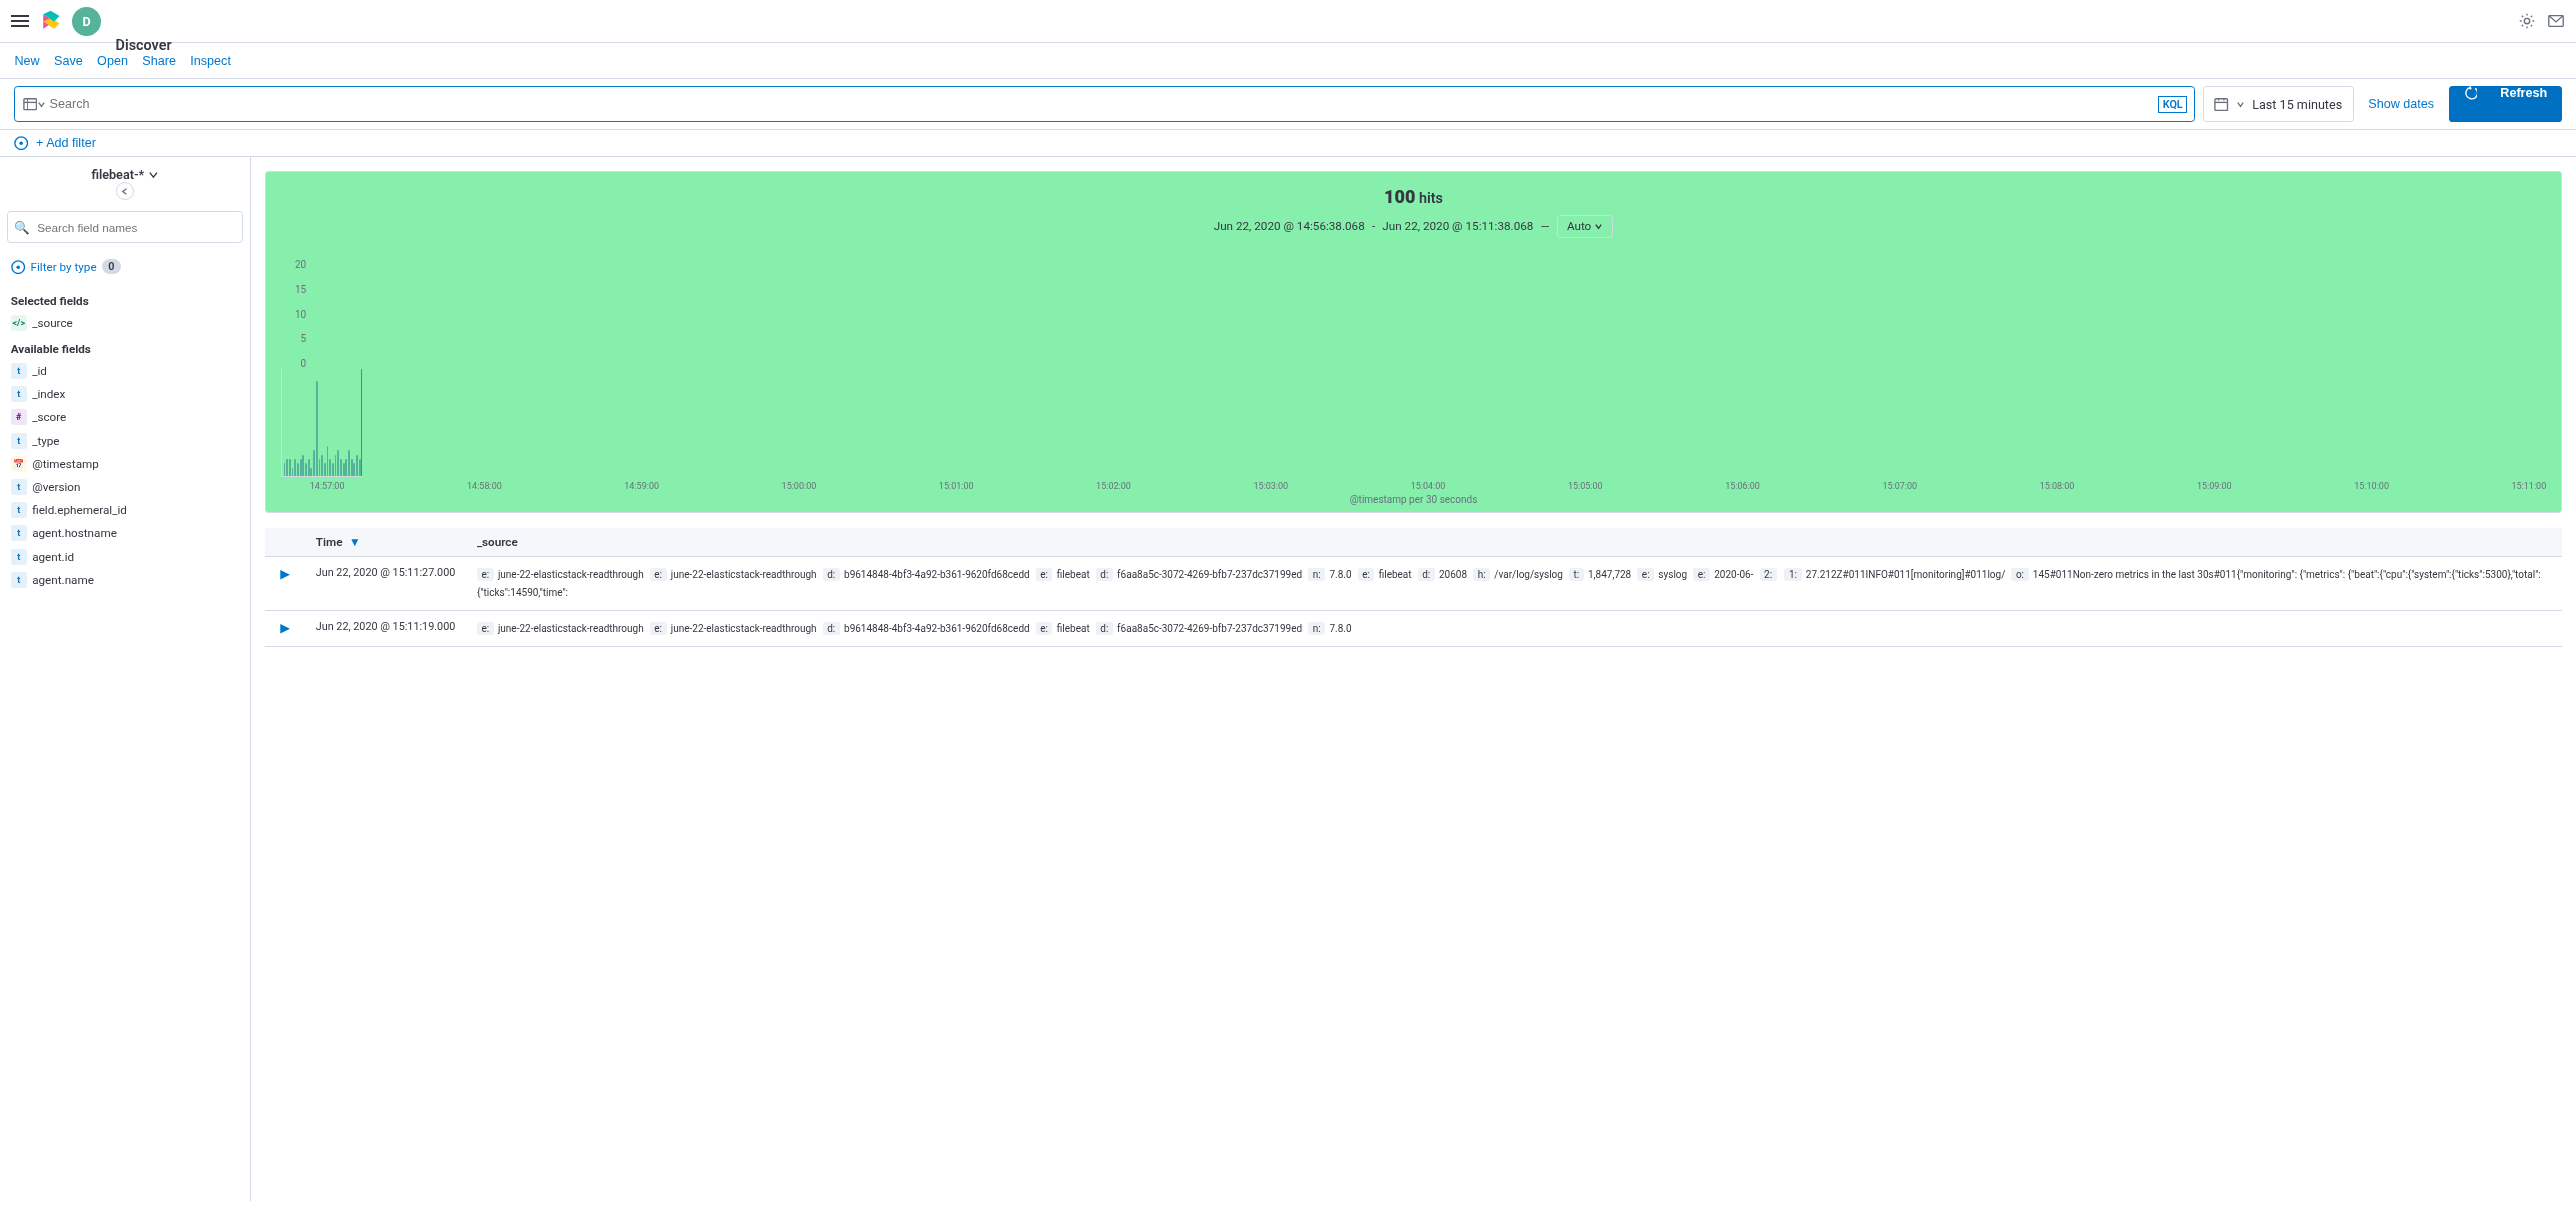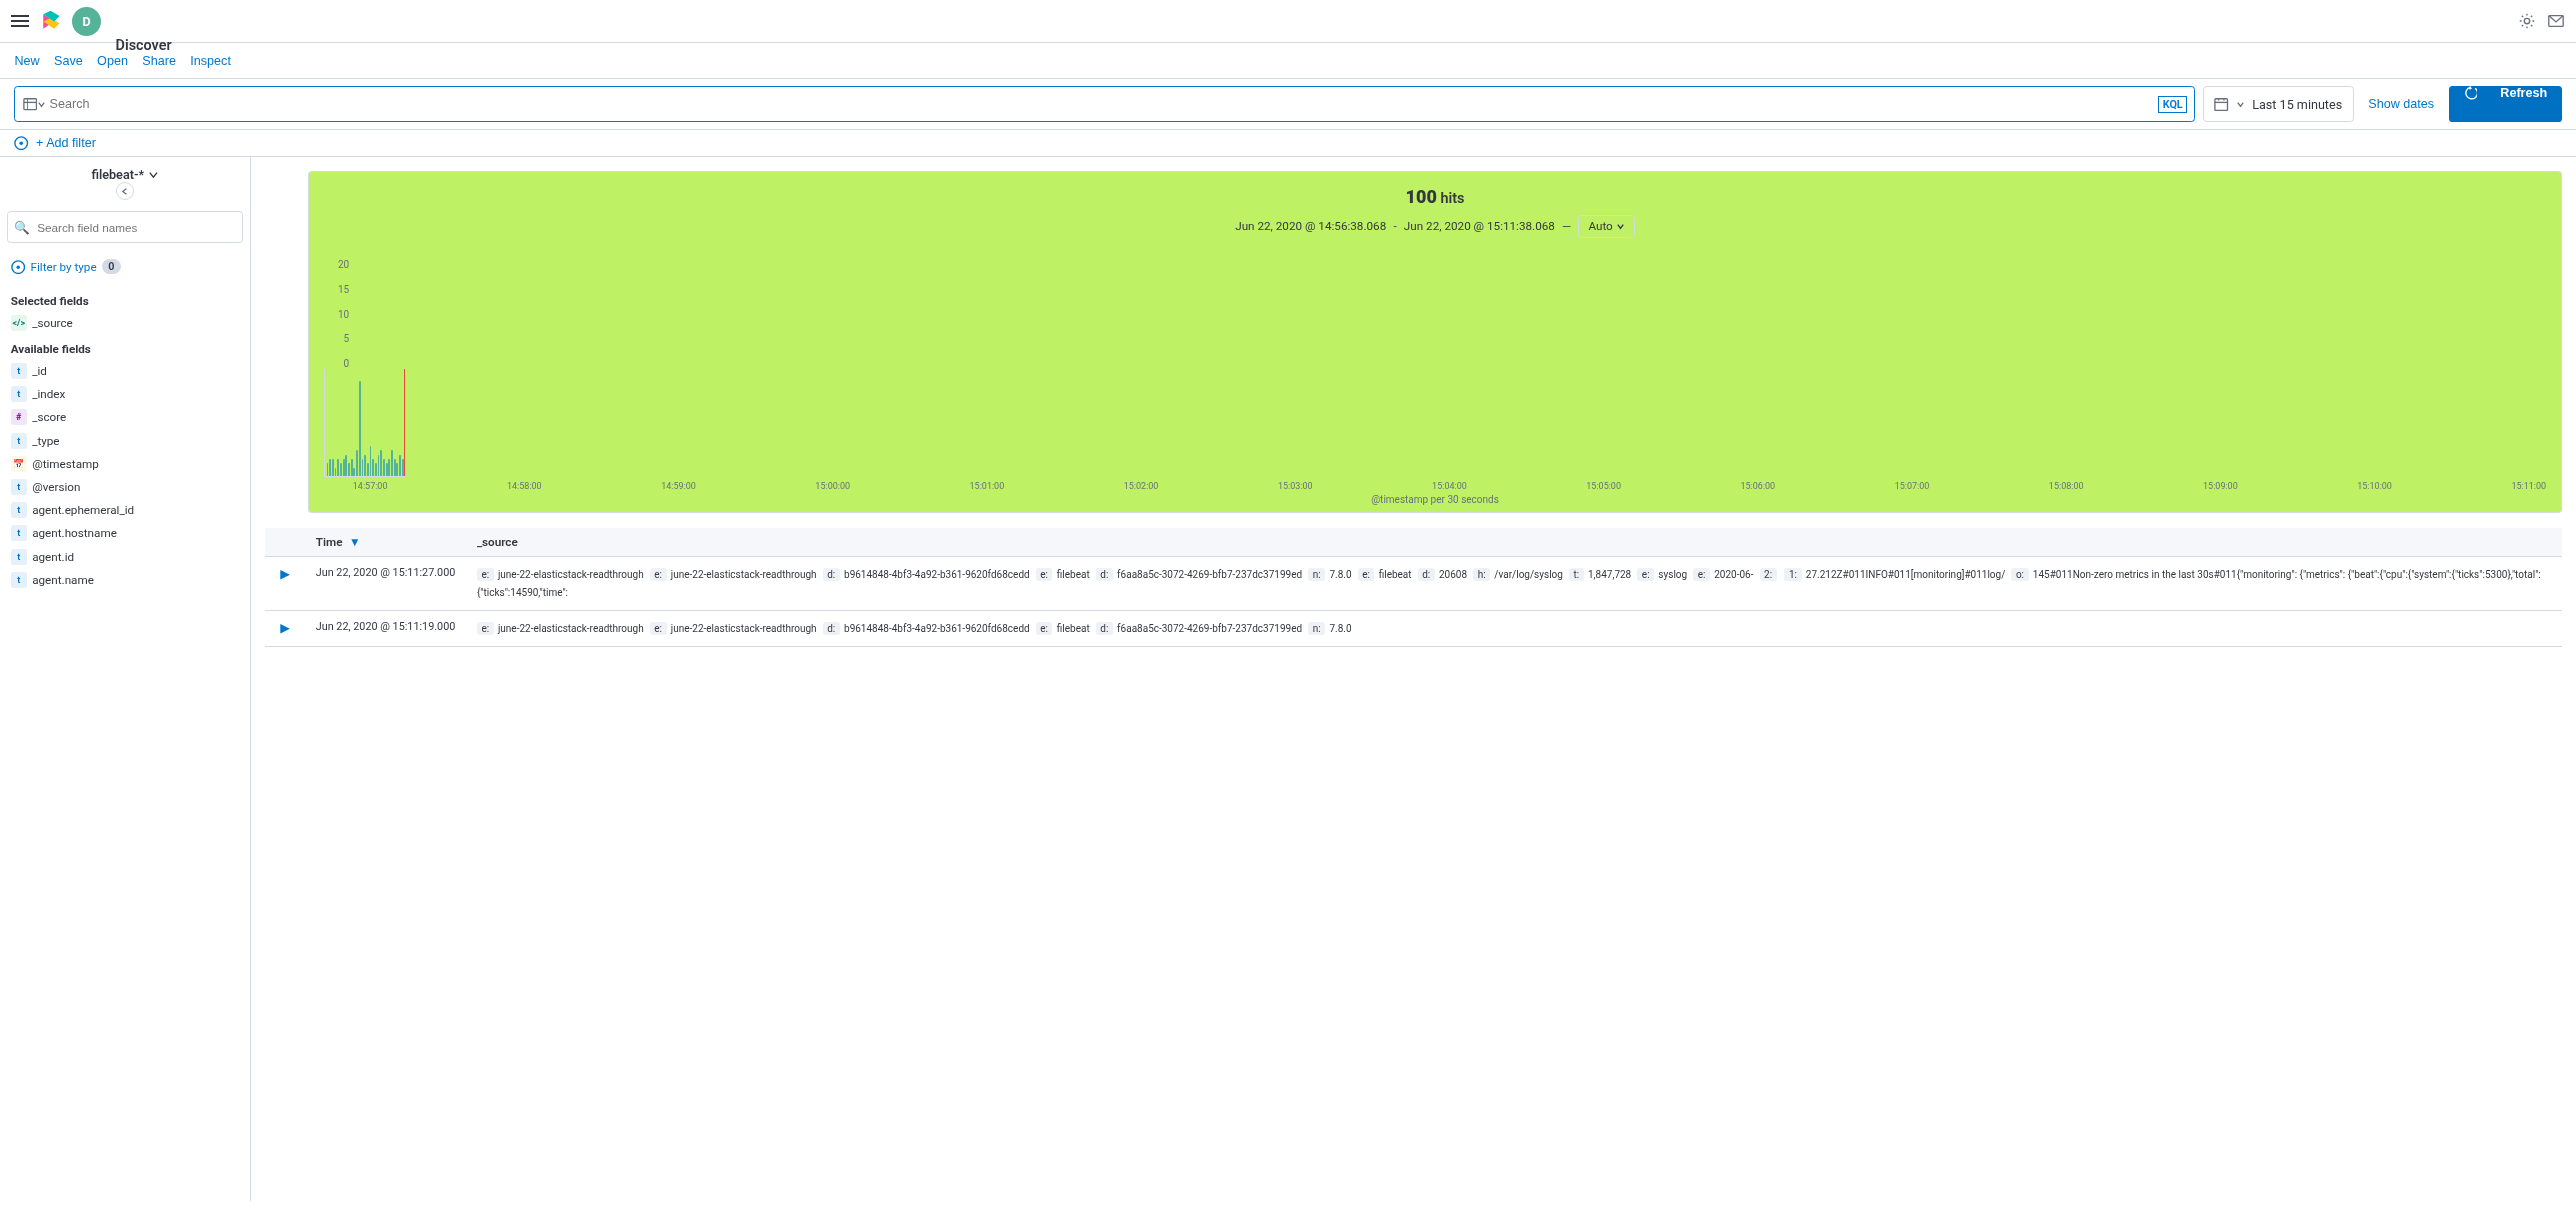--- a/index.html
+++ b/index.html
@@ -60,21 +60,21 @@
 
     
     .content-area { flex: 1; overflow-y: auto; padding: 14.4px; }
 
     .hits-header { text-align: center; font-size: 14.4px; font-weight: 600; margin-bottom: 7.2px; }
     .hits-header strong { font-size: 18px; }
     .date-range { display: flex; align-items: center; justify-content: center; gap: 7.2px; margin-bottom: 14.4px; font-size: 11.7px; color: #343741; }
     .auto-select { display: flex; align-items: center; border: 0.9px solid #d3dae6; border-radius: 3.6px; padding: 3.6px 9px; cursor: pointer; gap: 3px; }
 
     
-    .chart-container { background: #bef264; border: 0.9px solid #d3dae6; border-radius: 3.6px; padding: 14.4px 14.4px 7.2px; margin-bottom: 14.4px; position: relative; margin-left: 43px; }
+    .chart-container { background: #86efac; border: 0.9px solid #d3dae6; border-radius: 3.6px; padding: 14.4px 14.4px 7.2px; margin-bottom: 14.4px; position: relative; }
     .x-axis-labels { display: flex; justify-content: space-between; margin-top: 3.6px; font-size: 9px; color: #69707d; margin-left: 29px; }
     .x-axis-title { text-align: center; font-size: 10px; color: #69707d; margin-top: 3.6px; }
     .red-line { position: absolute; right: 0; top: 0; bottom: 0; width: 1.8px; background: #e74c3c; }
 
     
     .results-table { width: 100%; border-collapse: collapse; }
     .results-table th { text-align: left; padding: 7.2px 10.8px; border-bottom: 1.8px solid #d3dae6; font-size: 11.7px; font-weight: 600; color: #343741; background: #f5f7fa; }
     .sort-arrow { color: #0077cc; margin-left: 3.6px; }
     .results-table td { padding: 9px 10.8px; border-bottom: 0.9px solid #d3dae6; vertical-align: top; font-size: 10.8px; }
     .expand-btn { background: none; border: none; cursor: pointer; color: #0077cc; font-size: 12.6px; width: 18px; }
@@ -231,21 +231,21 @@
         <div class="field-item">
           <span class="field-type-badge type-calendar">📅</span>
           <span class="field-name">@timestamp</span>
         </div>
         <div class="field-item">
           <span class="field-type-badge type-t">t</span>
           <span class="field-name">@version</span>
         </div>
         <div class="field-item">
           <span class="field-type-badge type-t">t</span>
-          <span class="field-name">agent.ephemeral_id</span>
+          <span class="field-name">field.ephemeral_id</span>
         </div>
         <div class="field-item">
           <span class="field-type-badge type-t">t</span>
           <span class="field-name">agent.hostname</span>
         </div>
         <div class="field-item">
           <span class="field-type-badge type-t">t</span>
           <span class="field-name">agent.id</span>
         </div>
         <div class="field-item">

